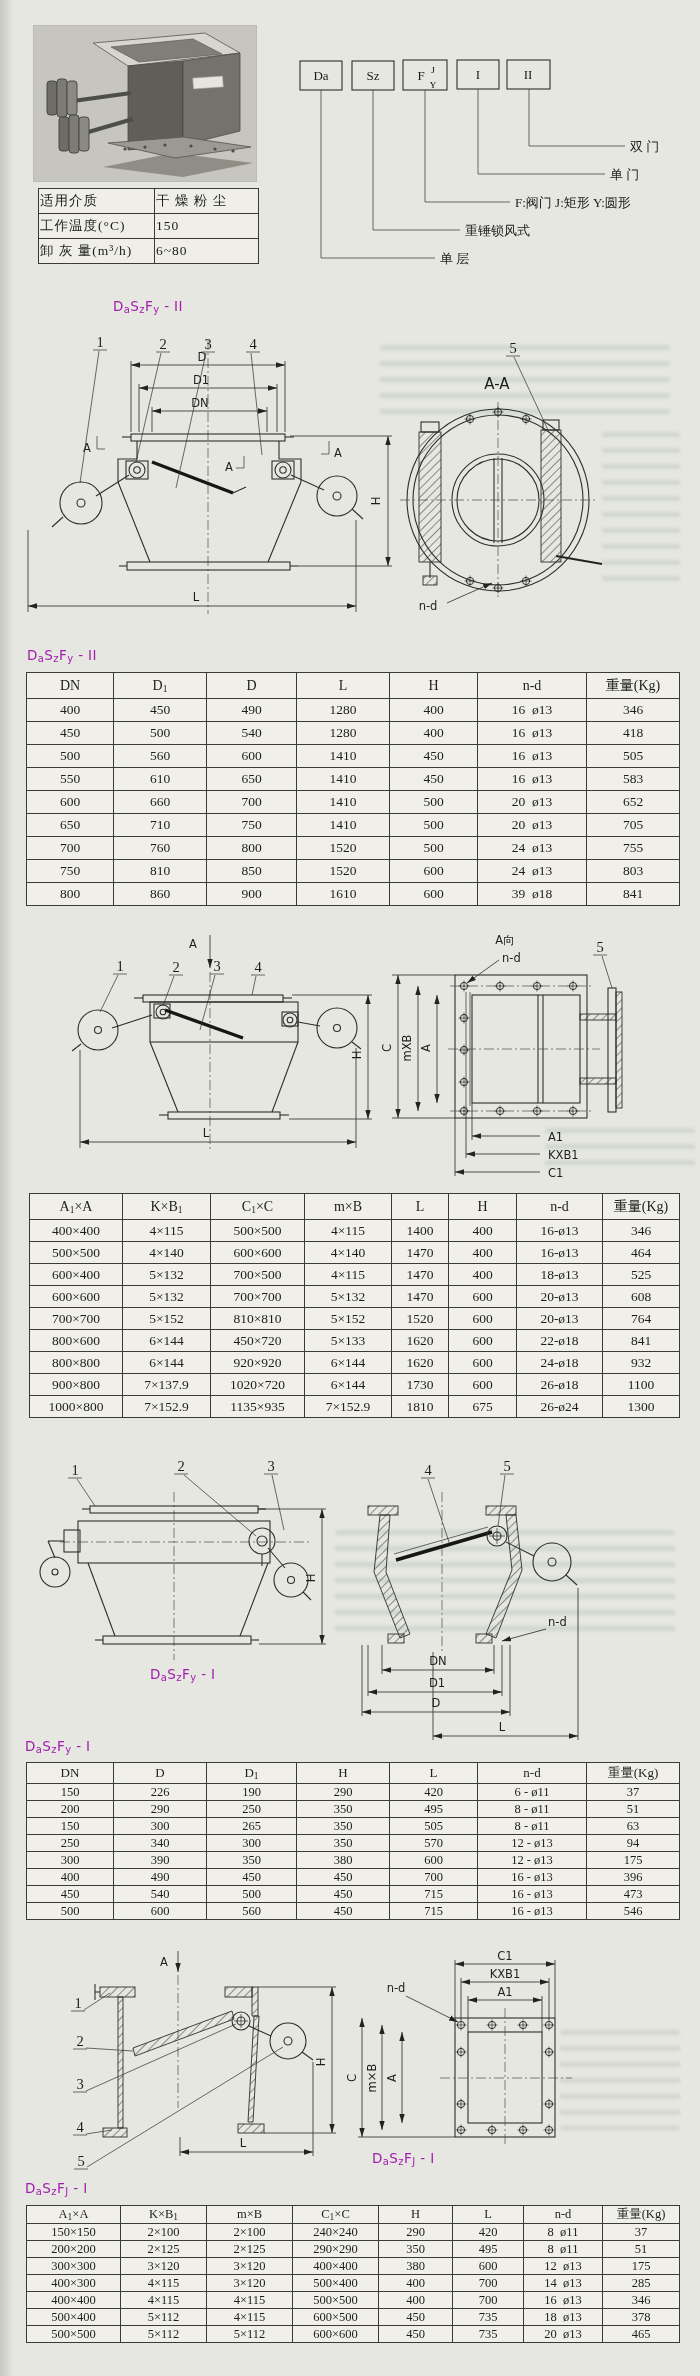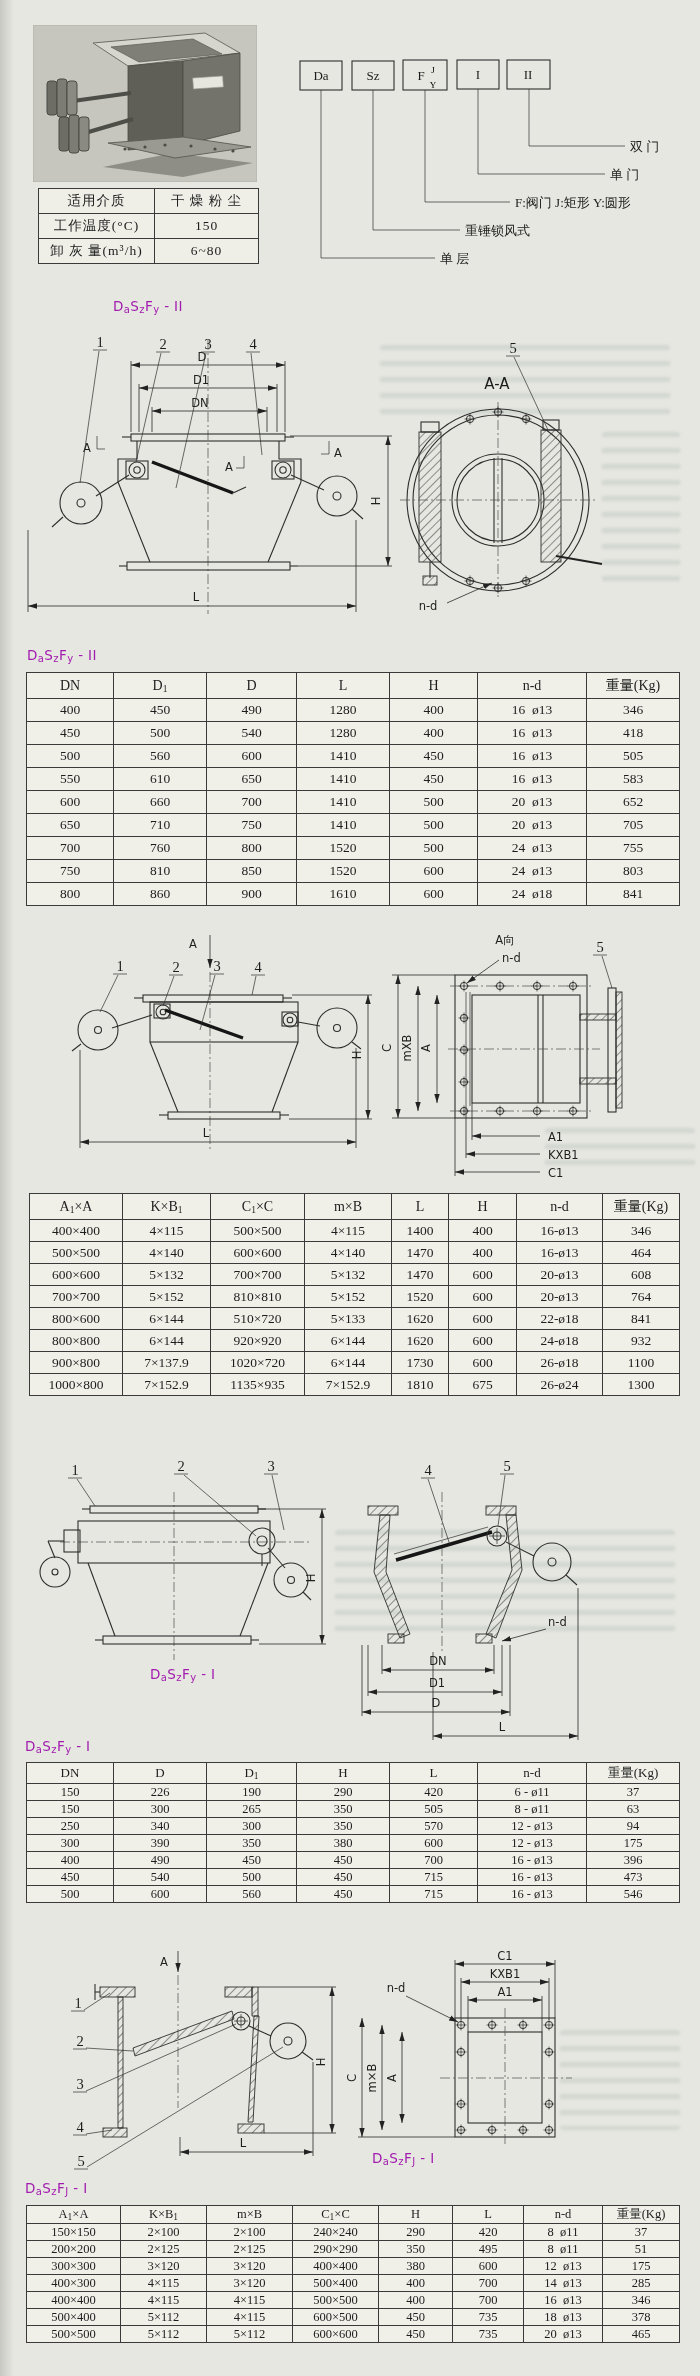--- a/index.html
+++ b/index.html
@@ -16,21 +16,21 @@
   
   table.dtable{border-collapse:collapse;table-layout:fixed;background:#f0f0e9;border:1.6px solid #2b2b2b;}
   table.dtable th,table.dtable td{border:1px solid #3a3a3a;text-align:center;vertical-align:middle;
       font-family:"Liberation Serif","DejaVu Serif",serif;color:#1d1d1d;padding:0;white-space:pre;overflow:hidden;}
   table.dtable th{font-weight:normal;}
   .t1 th{height:25px;font-size:14px}   .t1 td{height:22px;font-size:13.5px}
   .t2 th{height:25px;font-size:14px}   .t2 td{height:21px;font-size:13.5px}
   .t3 th{height:20px;font-size:13px}   .t3 td{height:16px;font-size:12.5px}
   .t4 th{height:16px;font-size:12.5px} .t4 td{height:16px;font-size:12.5px}
   table.spec{border-collapse:collapse;table-layout:fixed;background:#efefe8;border:1.6px solid #2b2b2b;}
-  table.spec td{border:1px solid #3a3a3a;text-align:center;height:22px;
+  table.spec td{border:1px solid #3a3a3a;height:22px;
       font-family:"Liberation Serif","DejaVu Serif",serif;font-size:13.5px;color:#1c1c1c;letter-spacing:1px;white-space:pre;}
   sub.s,span.s{font-size:9.5px;vertical-align:-2px;line-height:0;}
   
   .model{font-family:"DejaVu Sans",sans-serif;font-size:13.5px;color:#a21caf;letter-spacing:0.4px;white-space:pre;}
   .model .s{font-size:10px;vertical-align:-2px;}
   
   svg{display:block;}
   svg text{text-anchor:middle;}
   svg text.as{text-anchor:start;}
   .dt{font:11.5px "DejaVu Sans",sans-serif;fill:#1e1e1e;}
@@ -357,21 +357,21 @@
           <td>600</td>
           <td>24  ø13</td>
           <td>803</td>
         </tr>
         <tr>
           <td>800</td>
           <td>860</td>
           <td>900</td>
           <td>1610</td>
           <td>600</td>
-          <td>24  ø18</td>
+          <td>39  ø18</td>
           <td>841</td>
         </tr>
       </tbody>
     </table>
   </div>
 
 <svg class="abs" style="left:10px;top:933px" width="680" height="247" viewBox="10 933 680 247">
   <g>
     <text x="193" y="948" class="dt">A</text>
     <line x1="210" y1="935" x2="210" y2="968" class="dim" marker-end="url(#ar)"></line>
@@ -517,20 +517,30 @@
           <td>500×500</td>
           <td>4×140</td>
           <td>600×600</td>
           <td>4×140</td>
           <td>1470</td>
           <td>400</td>
           <td>16-ø13</td>
           <td>464</td>
         </tr>
         <tr>
+          <td>600×400</td>
+          <td>5×132</td>
+          <td>700×500</td>
+          <td>4×115</td>
+          <td>1470</td>
+          <td>400</td>
+          <td>18-ø13</td>
+          <td>525</td>
+        </tr>
+        <tr>
           <td>600×600</td>
           <td>5×132</td>
           <td>700×700</td>
           <td>5×132</td>
           <td>1470</td>
           <td>600</td>
           <td>20-ø13</td>
           <td>608</td>
         </tr>
         <tr>
@@ -539,21 +549,21 @@
           <td>810×810</td>
           <td>5×152</td>
           <td>1520</td>
           <td>600</td>
           <td>20-ø13</td>
           <td>764</td>
         </tr>
         <tr>
           <td>800×600</td>
           <td>6×144</td>
-          <td>510×720</td>
+          <td>450×720</td>
           <td>5×133</td>
           <td>1620</td>
           <td>600</td>
           <td>22-ø18</td>
           <td>841</td>
         </tr>
         <tr>
           <td>800×800</td>
           <td>6×144</td>
           <td>920×920</td>
@@ -705,20 +715,29 @@
       </thead>
       <tbody>
         <tr>
           <td>150</td>
           <td>226</td>
           <td>190</td>
           <td>290</td>
           <td>420</td>
           <td>6 - ø11</td>
           <td>37</td>
+        </tr>
+        <tr>
+          <td>200</td>
+          <td>290</td>
+          <td>250</td>
+          <td>350</td>
+          <td>495</td>
+          <td>8 - ø11</td>
+          <td>51</td>
         </tr>
         <tr>
           <td>150</td>
           <td>300</td>
           <td>265</td>
           <td>350</td>
           <td>505</td>
           <td>8 - ø11</td>
           <td>63</td>
         </tr>

